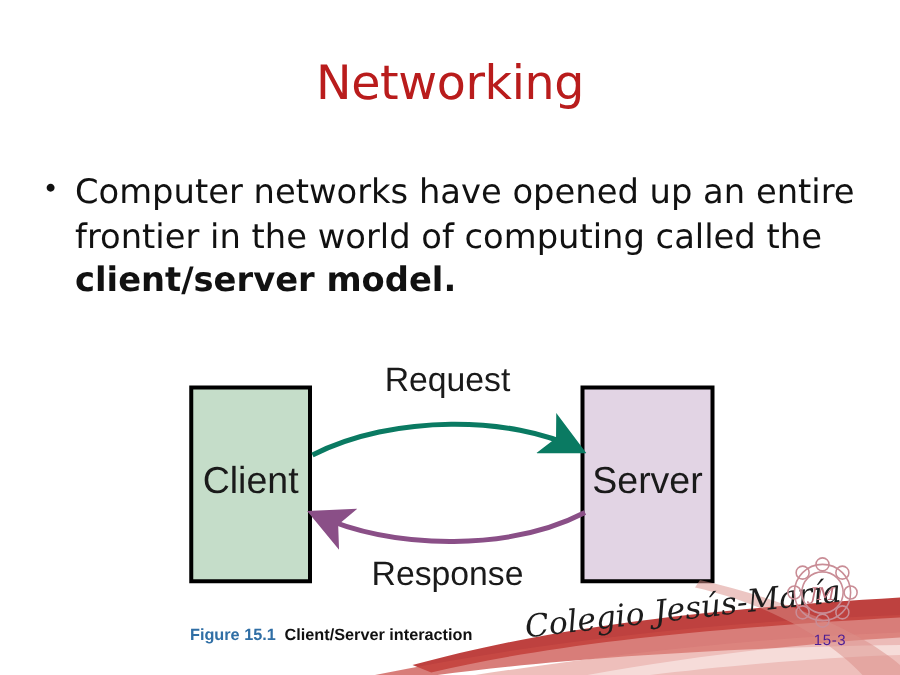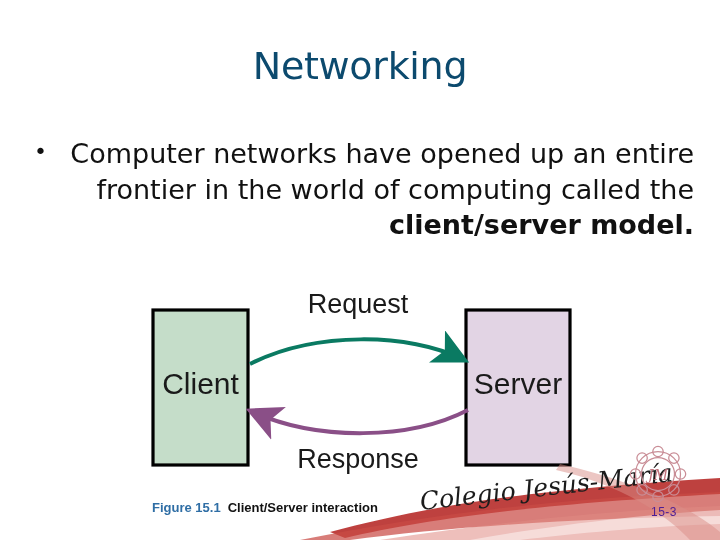--- a/index.html
+++ b/index.html
@@ -19,21 +19,21 @@
   
   #slide-title {
     position: absolute;
     left: 0;
     top: 46px;
     width: 720px;
     text-align: center;
     font-family: "DejaVu Sans", sans-serif;
     font-size: 38px;
     font-weight: 400;
-    color: #0c4a6e;
+    color: #b91c1c;
     letter-spacing: -0.3px;
     line-height: 1.1;
   }
 
   
   #body-list {
     position: absolute;
     left: 34px;
     top: 136px;
     width: 660px;
@@ -48,21 +48,20 @@
   }
   .bullet-mark {
     flex: 0 0 auto;
     width: 26px;
     font-size: 22px;
     line-height: 1.45;
     color: #111111;
   }
   .bullet-text {
     flex: 1 1 auto;
-    text-align: right;
   }
   .bullet-text .strong {
     font-weight: bold;
   }
 
   
   #figure-area {
     position: absolute;
     left: 110px;
     top: 285px;

